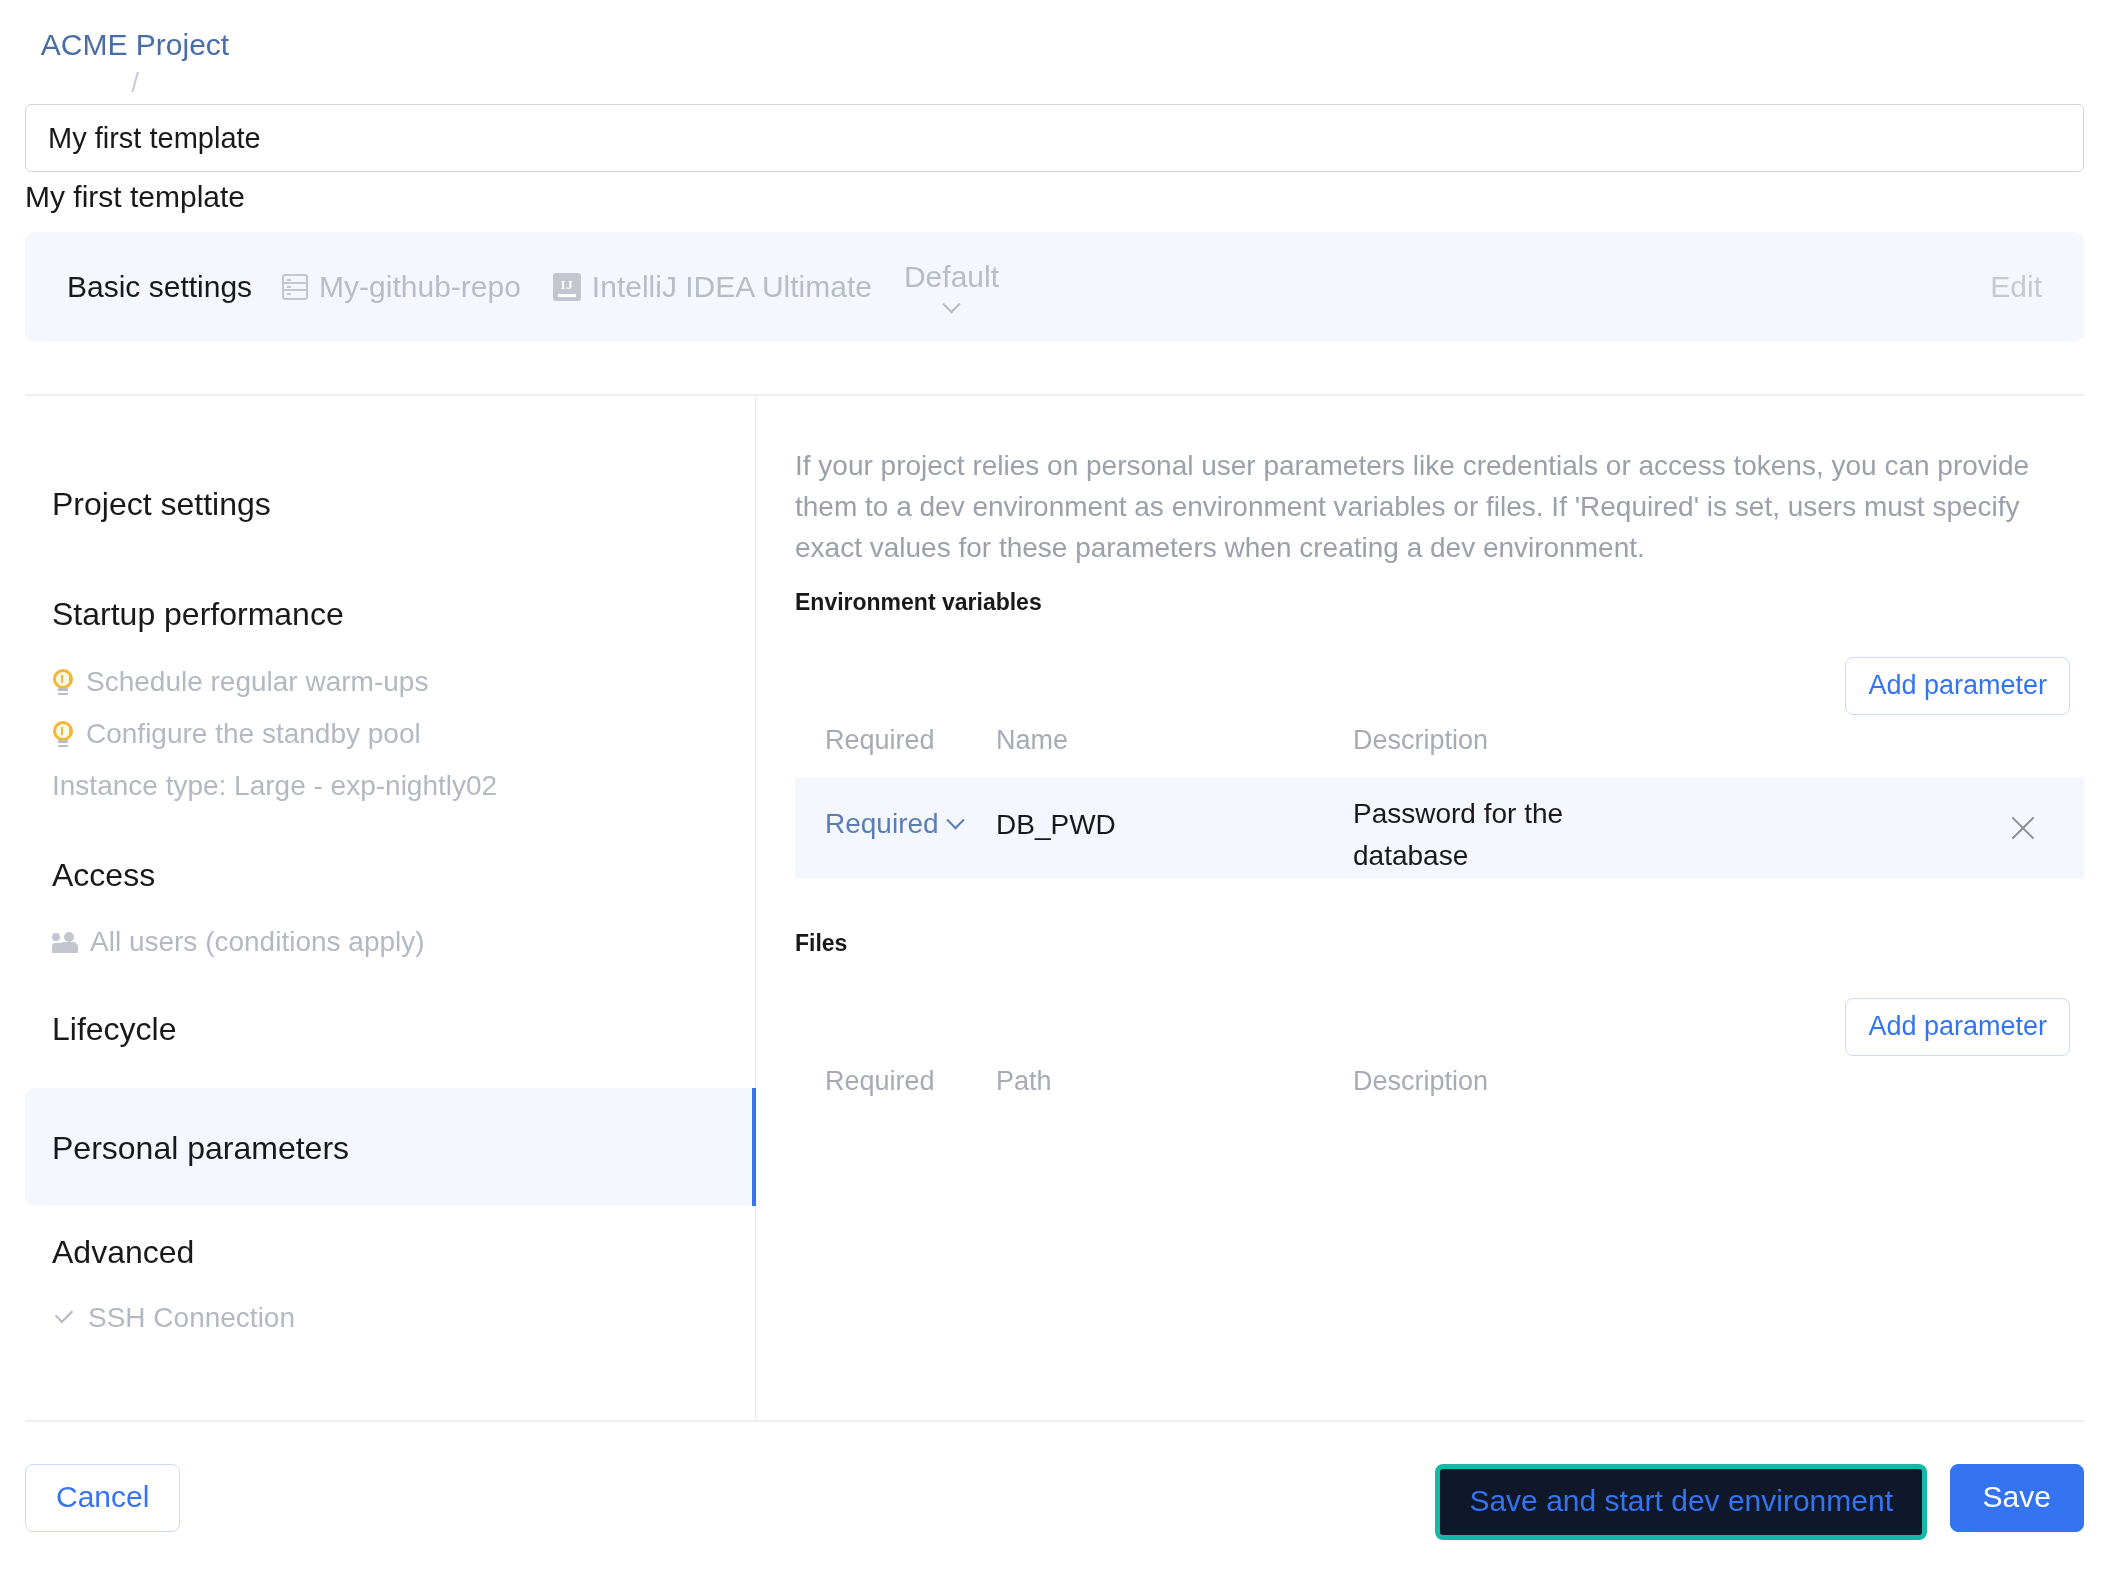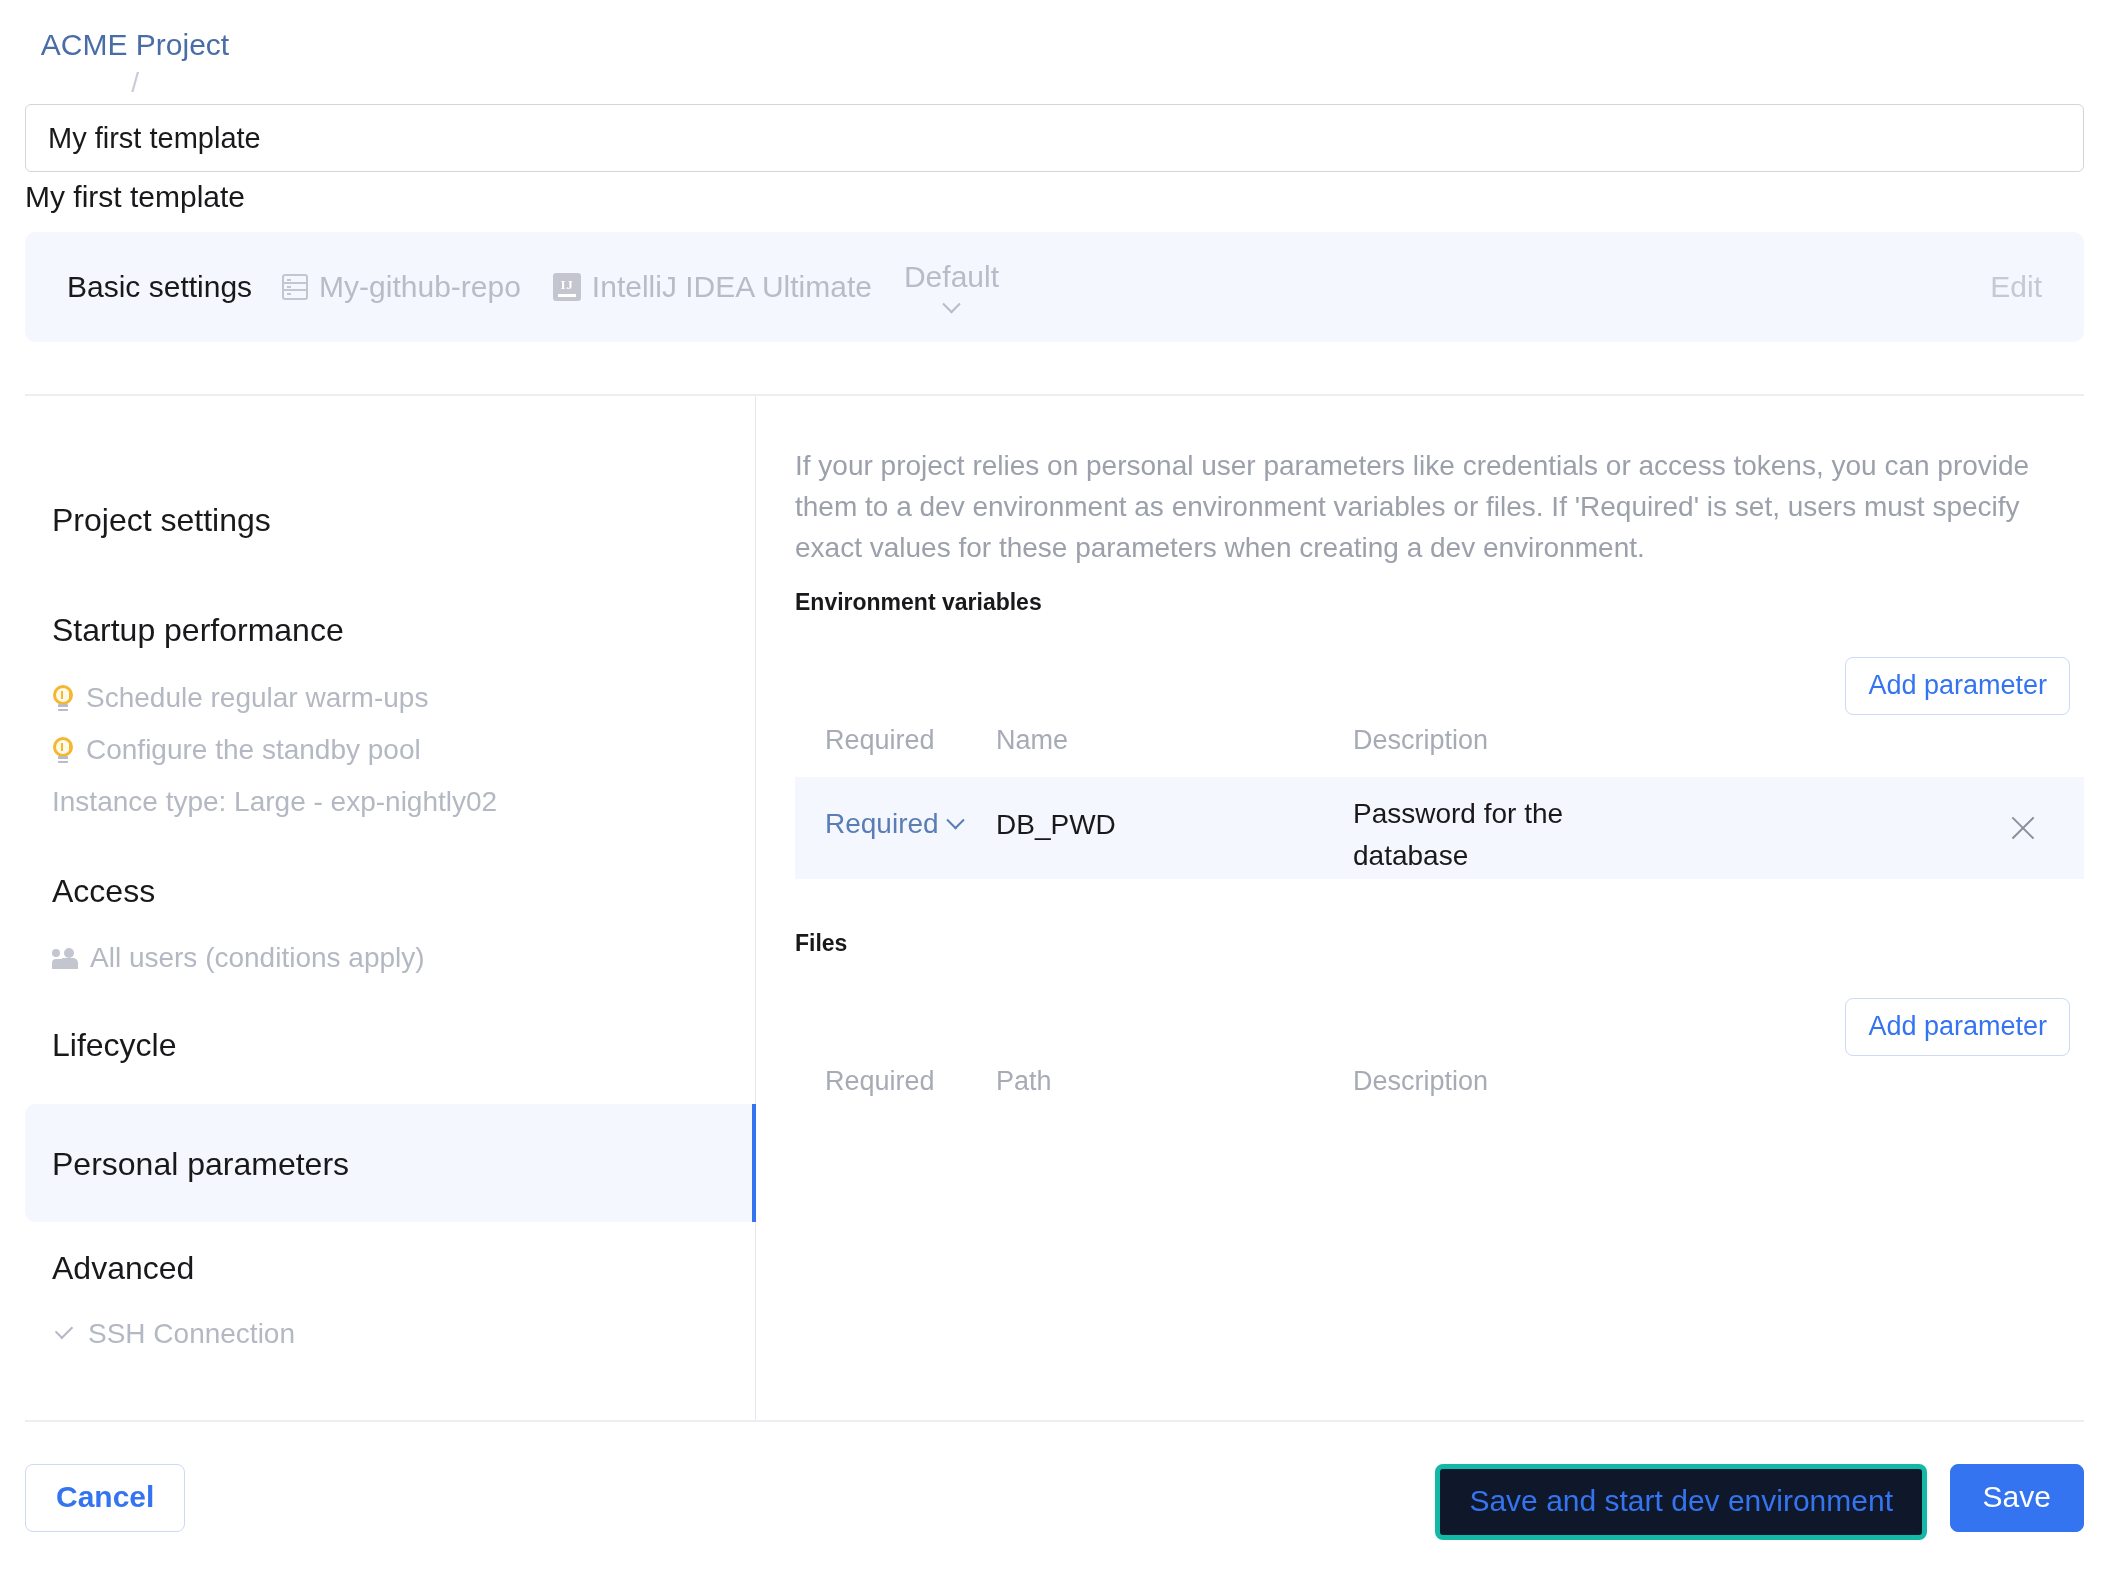--- a/index.html
+++ b/index.html
@@ -161,21 +161,21 @@
   .hr-bottom {
     position: absolute;
     left: 25px; top: 1420px;
     width: 2059px; height: 2px;
     background: #eceef2;
   }
 
   
   .sidebar {
     position: absolute;
-    left: 0px; top: 412px;
+    left: 0px; top: 396px;
     width: 755px; height: 1024px;
   }
   .side-heading {
     position: absolute;
     left: 52px;
     font-size: 32px;
     color: #19191c;
     white-space: nowrap;
   }
   .side-sub {
@@ -420,21 +420,20 @@
     cursor: pointer;
     white-space: nowrap;
   }
   .btn-cancel {
     left: 25px; top: 42px;
     border: 1px solid #cbdaf7;
     background: #ffffff;
     color: #3574f0;
     font-size: 30px;
     padding: 15px 30px 17px;
-    font-weight: bold;
   }
   .btn-save-start {
     right: 182px; top: 42px;
     border: 5px solid #14b8a6;
     background: #0f172a;
     color: #3574f0;
     font-size: 30px;
     padding: 15px 29px 17px;
   }
   .btn-save {

